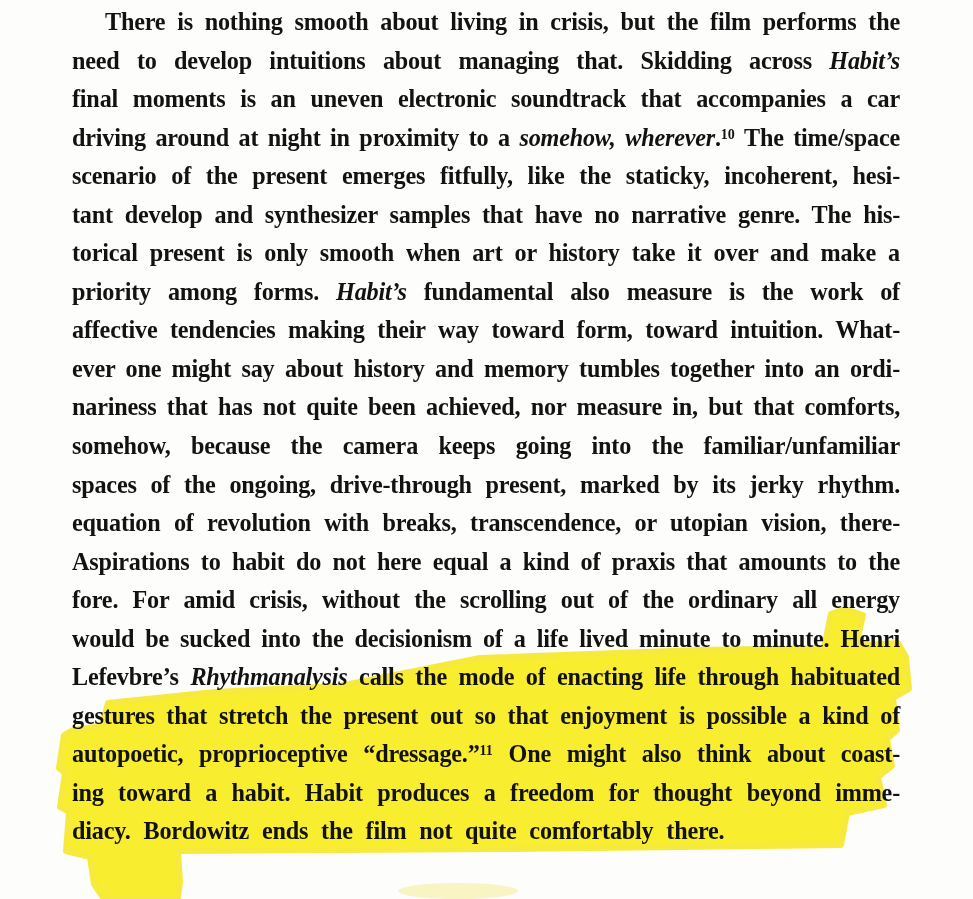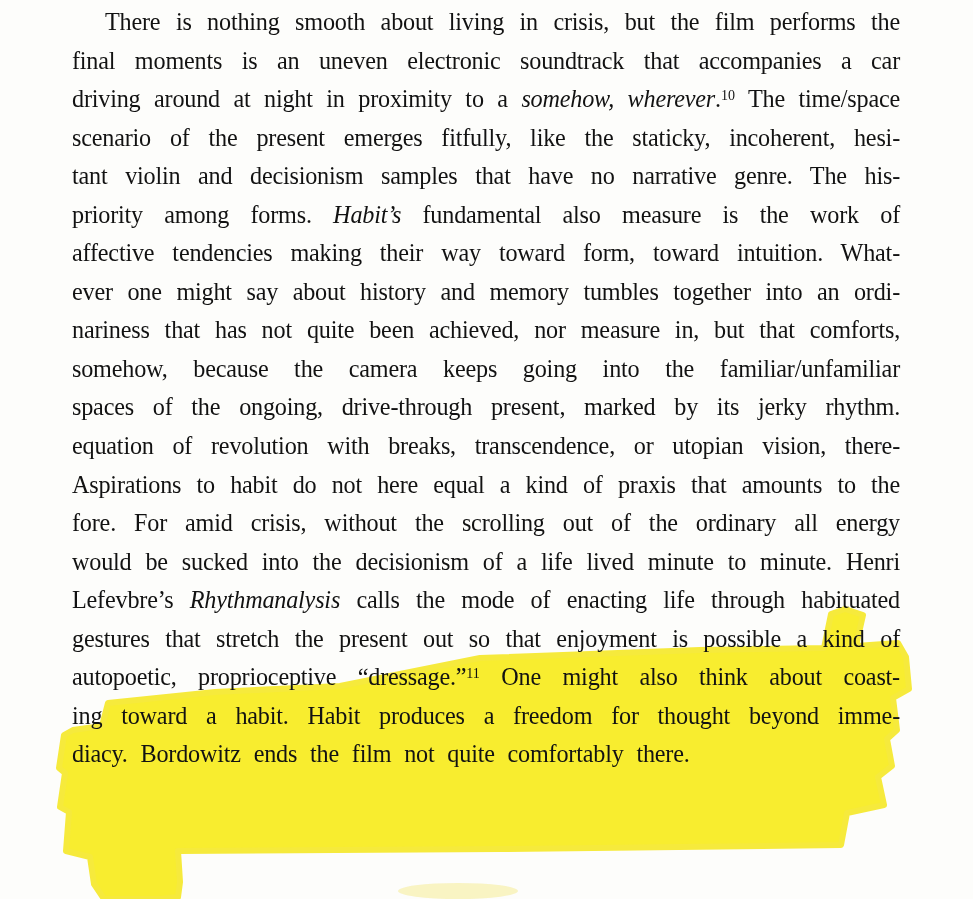--- a/index.html
+++ b/index.html
@@ -3,20 +3,21 @@
 <meta charset="utf-8">
 <style>
   html, body { margin: 0; padding: 0; background: #ffffff; }
   .page {
     position: relative;
     width: 973px;
     height: 899px;
     background: #fdfdfb;
     overflow: hidden;
     font-family: "Liberation Serif", serif;
+    font-weight: bold;
   }
   .overlay {
     position: absolute;
     left: 0; top: 0;
     width: 973px; height: 899px;
     z-index: 0;
   }
   .textblock {
     position: absolute;
     left: 72px;
@@ -66,24 +67,26 @@
              L 180 882 L 178 897 L 160 899 L 104 899 L 94 884 L 90 857
              L 66 851 L 69 812
              L 60 807 L 65 773
              L 59 768 L 64 735
              L 73 730 L 102 726
              L 108 703 L 215 692 Z" fill="#f8ed2f"></path>
   </svg>
 
   <div class="textblock">
       <div class="line indent"><span>There is nothing smooth about living in crisis, but the film performs the</span></div>
+      <div class="line"><span>need to develop intuitions about managing that. Skidding across </span><em>Habit’s</em></div>
       <div class="line"><span>final moments is an uneven electronic soundtrack that accompanies a car</span></div>
       <div class="line"><span>driving around at night in proximity to a </span><em>somehow, wherever</em><span>.</span><sup>10</sup><span> The time/space</span></div>
       <div class="line"><span>scenario of the present emerges fitfully, like the staticky, incoherent, hesi-</span></div>
-      <div class="line"><span>tant violin and decisionism samples that have no narrative genre. The his-</span></div>
+      <div class="line"><span>tant develop and synthesizer samples that have no narrative genre. The his-</span></div>
+      <div class="line"><span>torical present is only smooth when art or history take it over and make a</span></div>
       <div class="line"><span>priority among forms. </span><em>Habit’s</em><span> fundamental also measure is the work of</span></div>
       <div class="line"><span>affective tendencies making their way toward form, toward intuition. What-</span></div>
       <div class="line"><span>ever one might say about history and memory tumbles together into an ordi-</span></div>
       <div class="line"><span>nariness that has not quite been achieved, nor measure in, but that comforts,</span></div>
       <div class="line"><span>somehow, because the camera keeps going into the familiar/unfamiliar</span></div>
       <div class="line"><span>spaces of the ongoing, drive-through present, marked by its jerky rhythm.</span></div>
       <div class="line"><span>equation of revolution with breaks, transcendence, or utopian vision, there-</span></div>
       <div class="line"><span>Aspirations to habit do not here equal a kind of praxis that amounts to the</span></div>
       <div class="line"><span>fore. For amid crisis, without the scrolling out of the ordinary all energy</span></div>
       <div class="line"><span>would be sucked into the decisionism of a life lived minute to minute. Henri</span></div>

